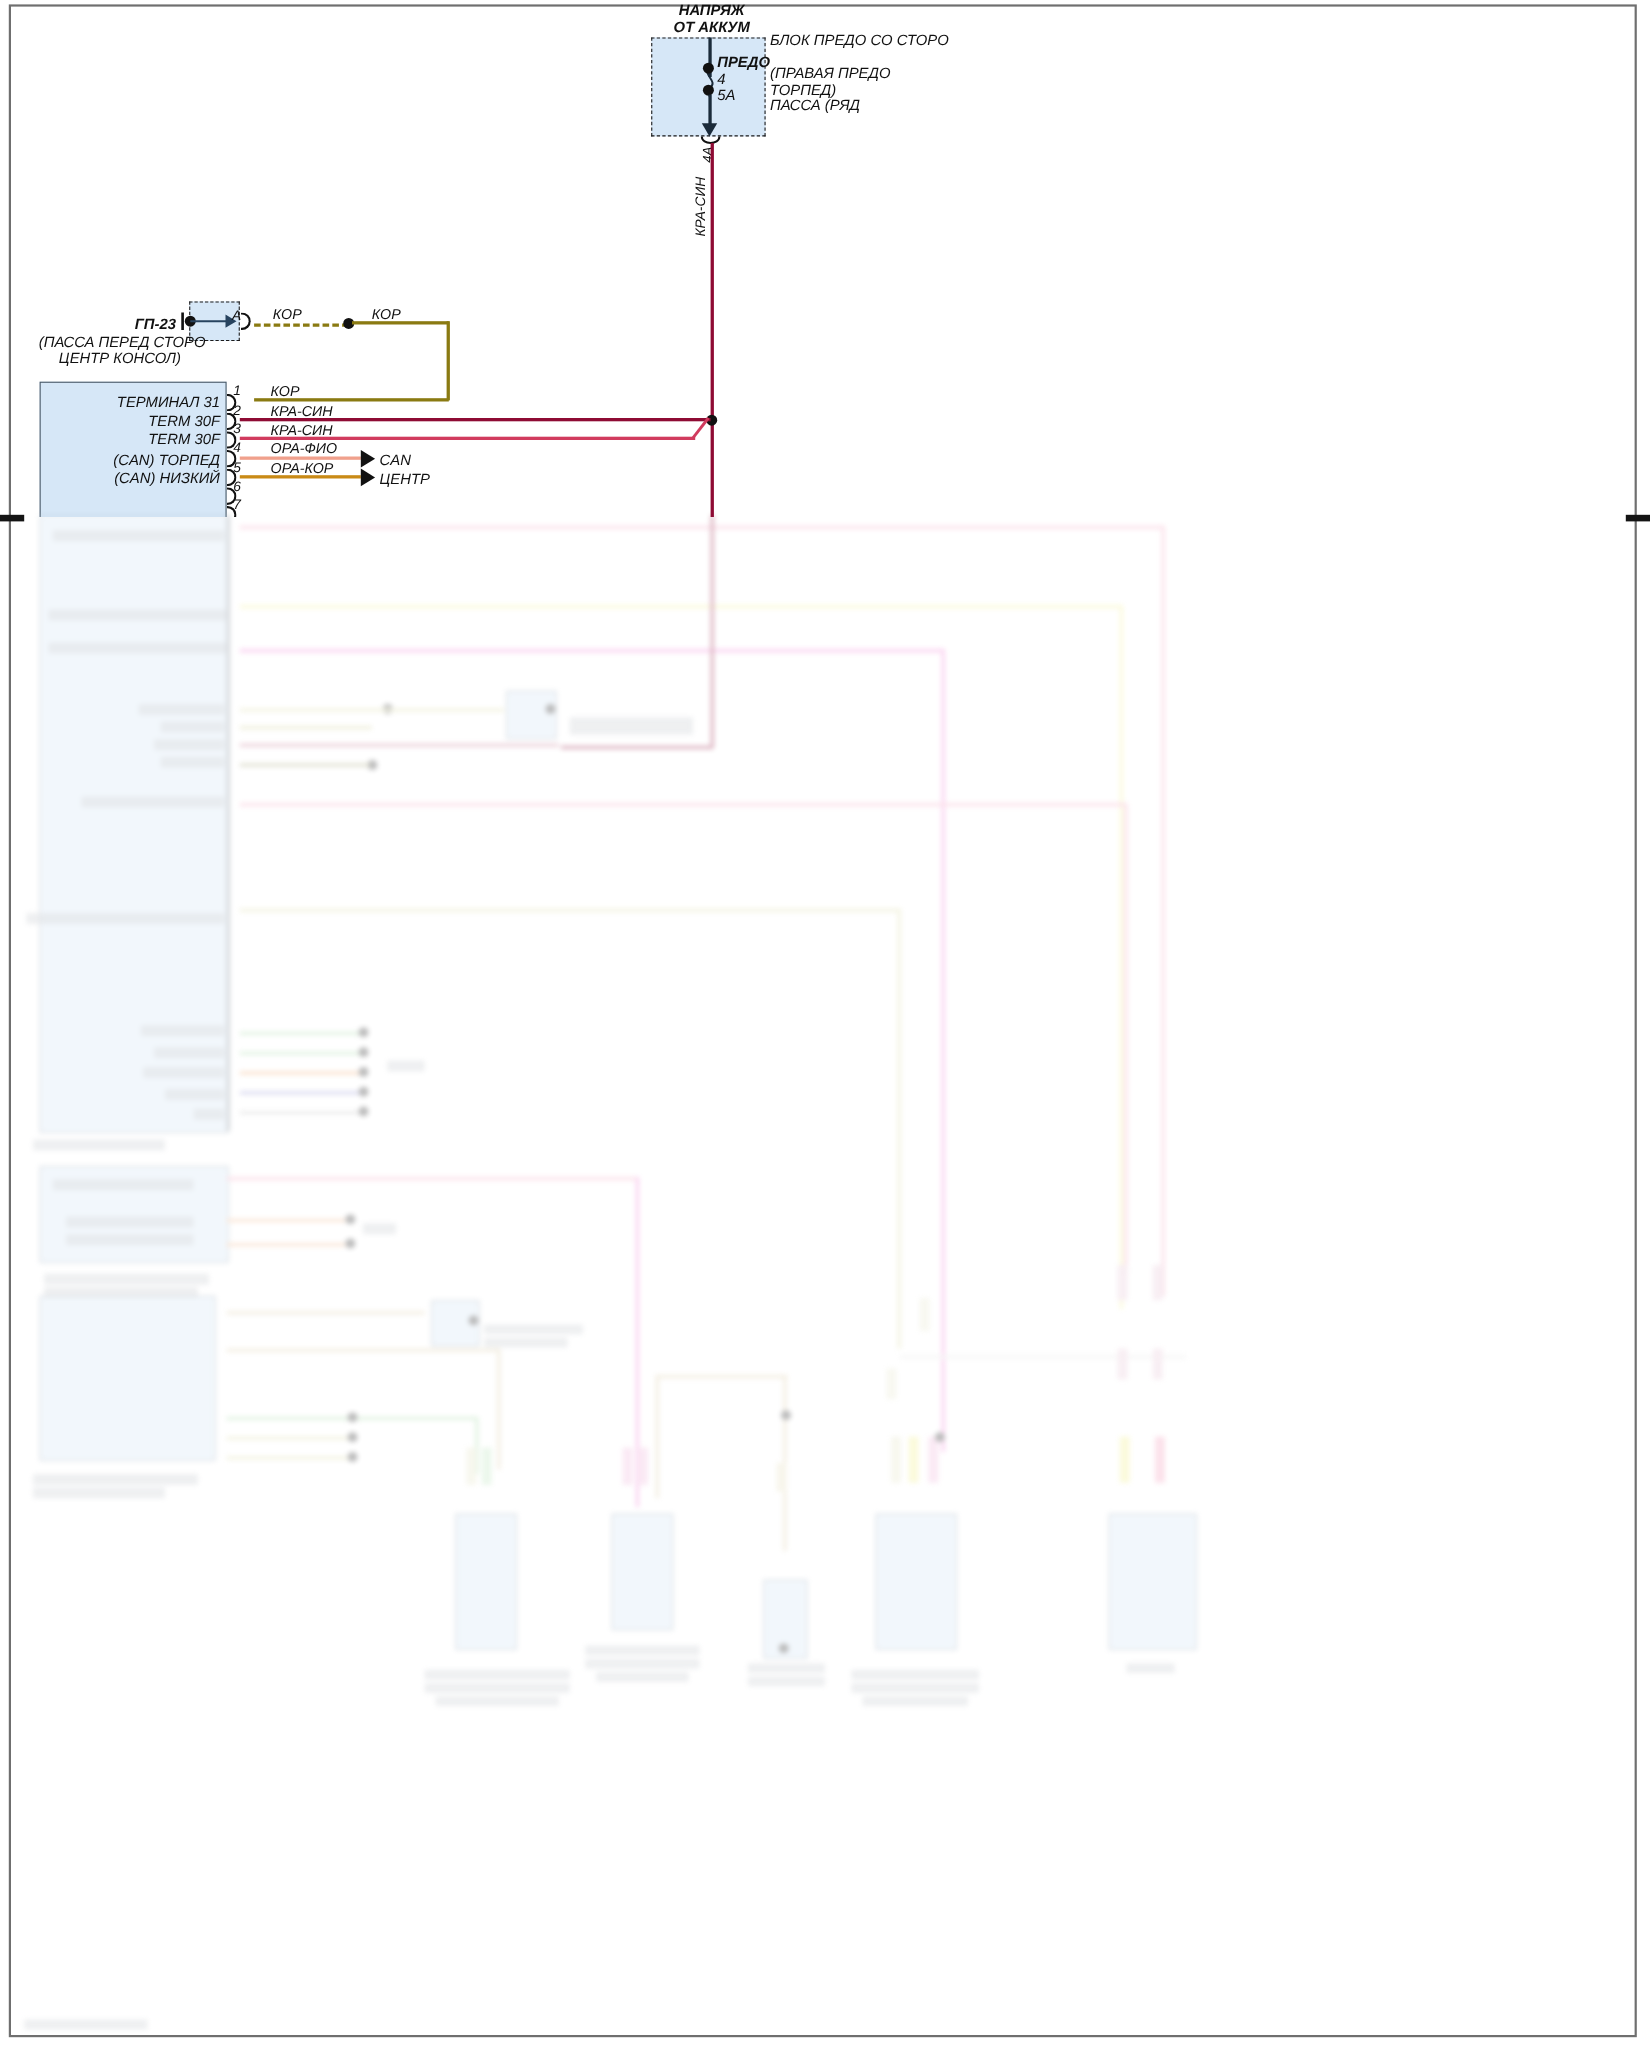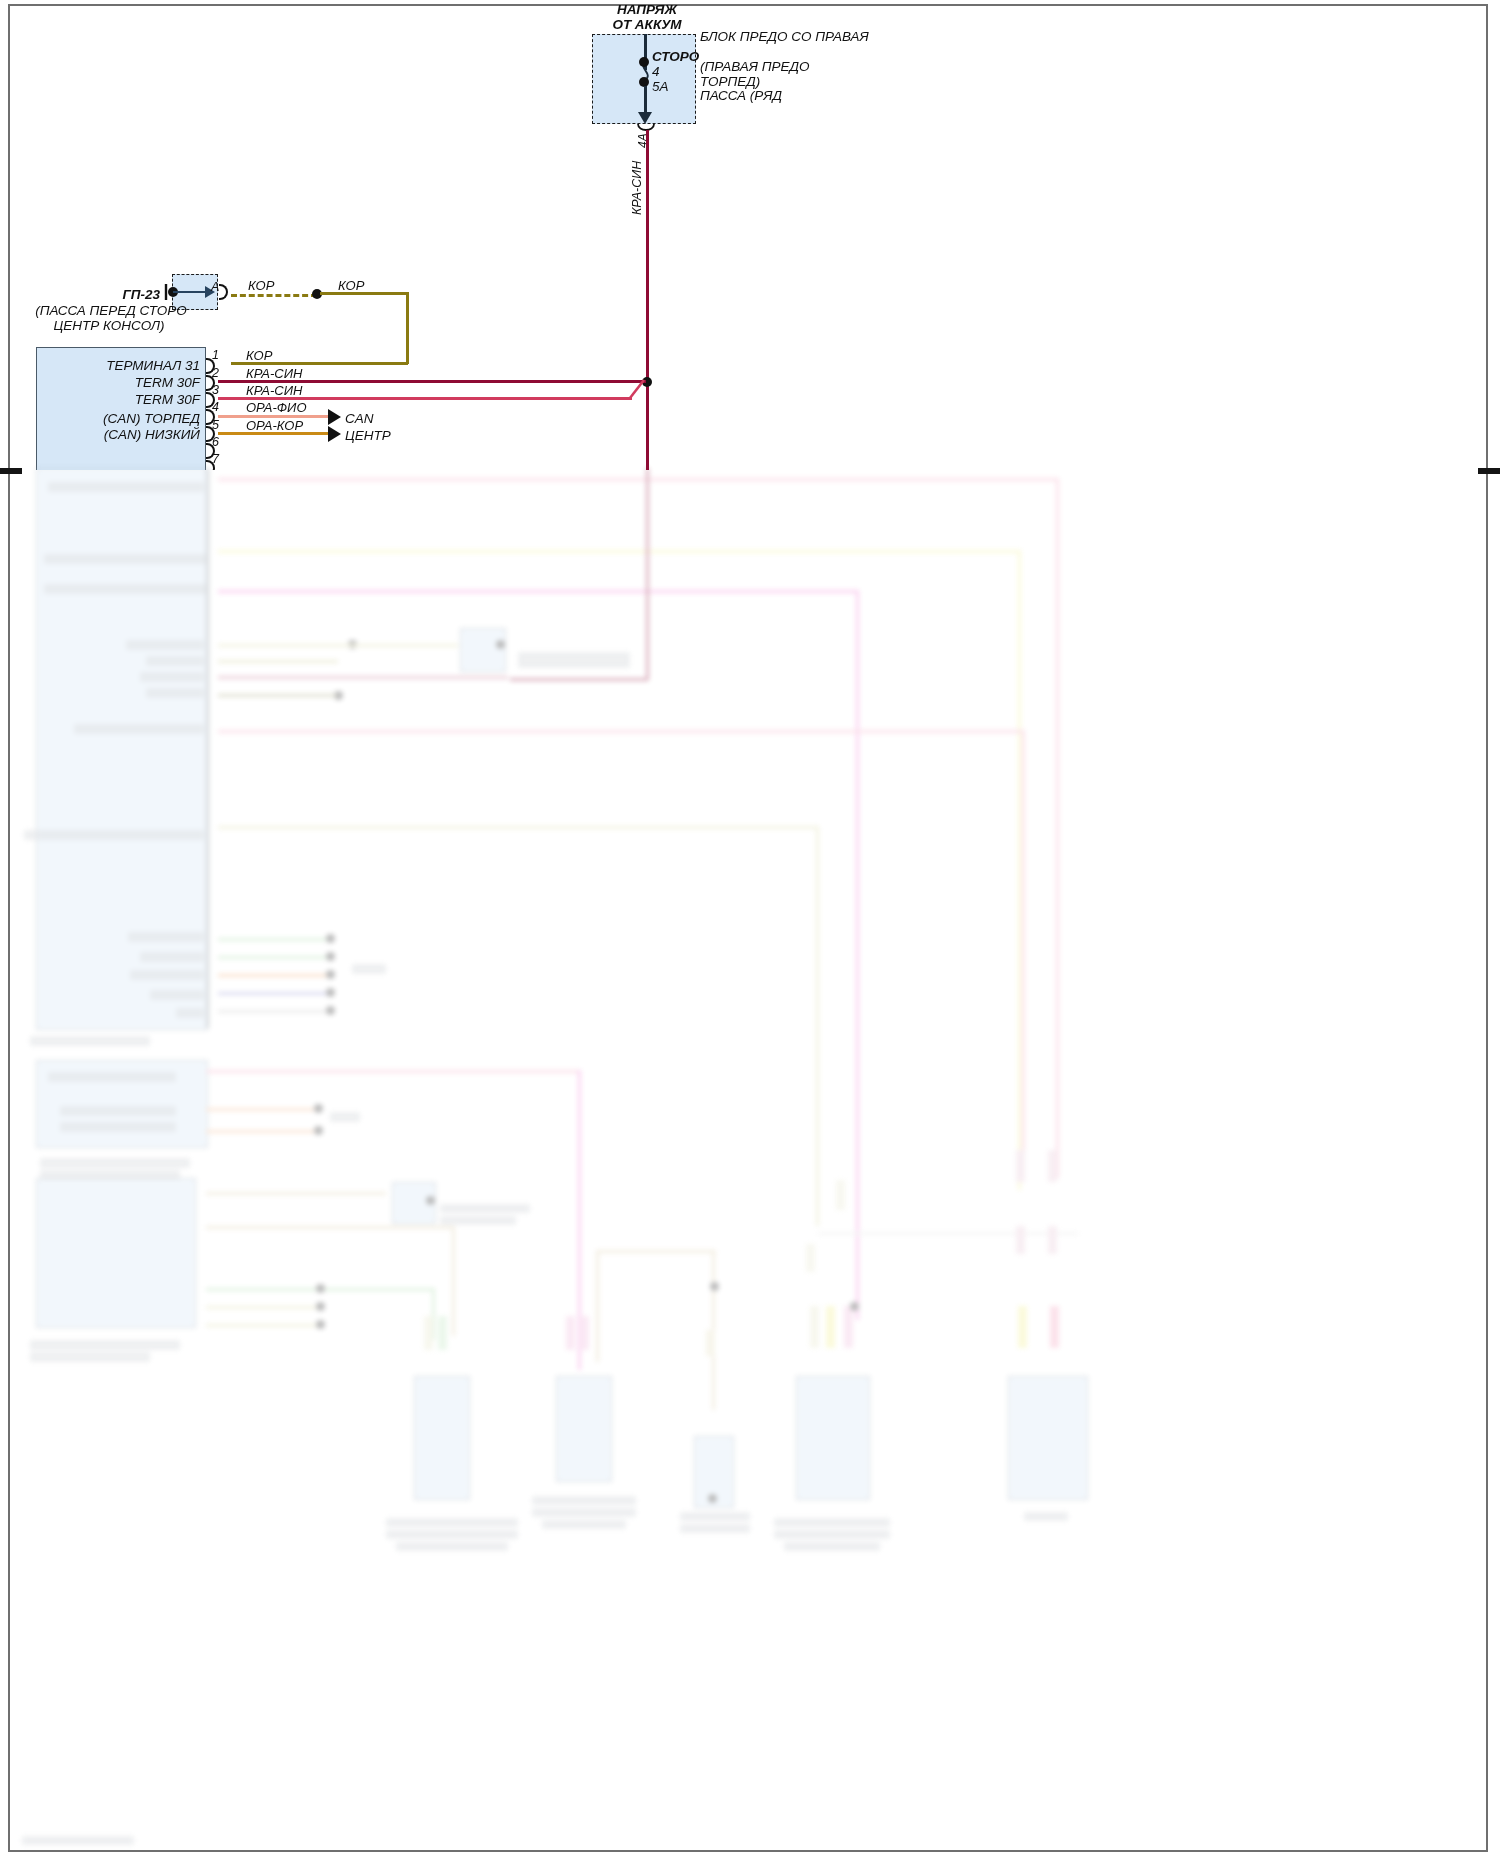--- a/index.html
+++ b/index.html
@@ -152,25 +152,25 @@
 
     <svg class="fuse-s" style="left:636px; top:60px;" width="22" height="30" viewBox="0 0 22 30">
       <path d="M9 2 C 2 8, 18 14, 9 20 L 9 28" stroke="#1b2b3a" stroke-width="1.8" fill="none"></path>
     </svg>
     <div class="dot" style="left:639px; top:57px;"></div>
     <div class="dot" style="left:639px; top:77px;"></div>
 
     <div class="wire v" style="left:644px; top:86px; height:32px; background:#1b2b3a;"></div>
     <div class="arrowD" style="left:638px; top:112px; border-top-color:#1b2b3a;"></div>
 
-    <div class="txt b" style="left:652px; top:49px;">СТОРО</div>
+    <div class="txt b" style="left:652px; top:49px;">ПРЕДО</div>
     <div class="txt" style="left:652px; top:64px;">4</div>
     <div class="txt" style="left:652px; top:79px;">5A</div>
 
-    <div class="txt" style="left:700px; top:29px;">БЛОК ПРЕДО СО ПРАВАЯ</div>
+    <div class="txt" style="left:700px; top:29px;">БЛОК ПРЕДО СО СТОРО</div>
     <div class="txt" style="left:700px; top:44px;margin-top:44px;">ПАССА (РЯД</div>
     <div class="txt" style="left:700px; top:59px;">(ПРАВАЯ ПРЕДО</div>
     <div class="txt" style="left:700px; top:74px;">ТОРПЕД)</div>
 
     <svg style="position:absolute;left:636px;top:123px;" width="20" height="12" viewBox="0 0 20 12">
       <path d="M2 1 C 2 9, 18 9, 18 1" stroke="#111" stroke-width="1.8" fill="none"></path>
     </svg>
 
     <div class="txt vert" style="left:636px; top:148px; font-size:12px;">4A</div>
 

